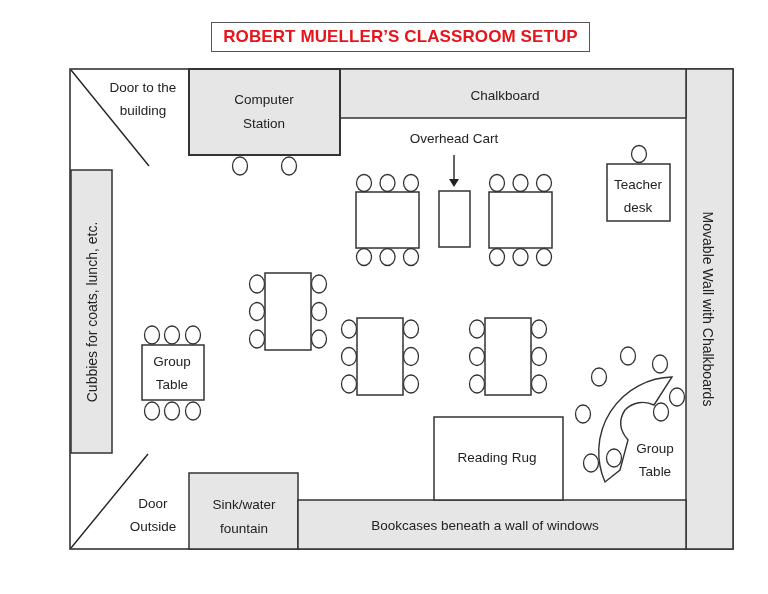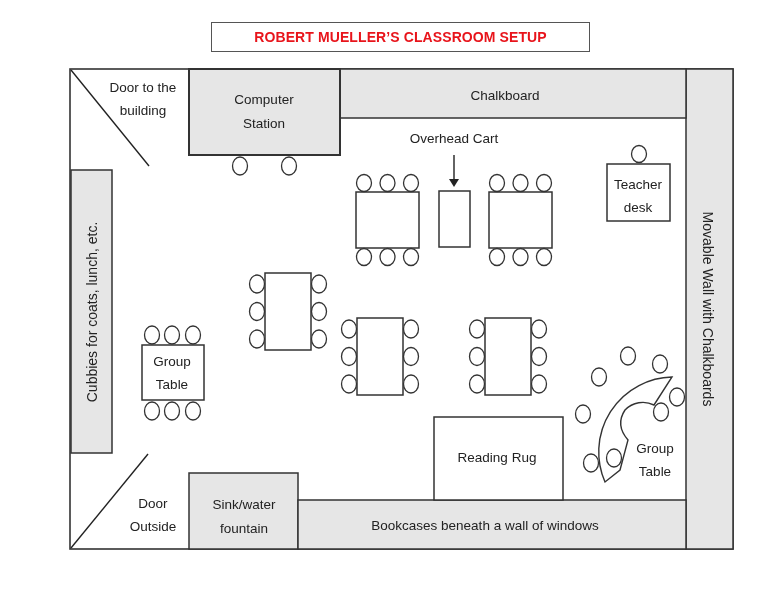--- a/index.html
+++ b/index.html
@@ -2,21 +2,21 @@
 <html><head>
 <meta charset="utf-8">
 <style>
   html, body { margin:0; padding:0; background:#ffffff; }
   body { width:768px; height:594px; position:relative; overflow:hidden; font-family:"Liberation Sans", sans-serif; }
   .title-box {
     position:absolute; left:211px; top:22px; width:379px; height:30px;
     border:1.5px solid #555; box-sizing:border-box; background:#fff;
     display:flex; align-items:center; justify-content:center;
   }
-  .title-text { color:#e8141b; font-weight:bold; font-size:14px; letter-spacing:0.1px; font-family:"Liberation Sans", sans-serif; }
+  .title-text { color:#e8141b; font-weight:bold; font-size:17px; letter-spacing:0.1px; font-family:"Liberation Sans", sans-serif; }
   svg.plan { position:absolute; left:0; top:0; }
   .lbl { font-family:"Liberation Sans Narrow","Liberation Sans", sans-serif; font-size:13.5px; fill:#222; }
   .fixture { fill:#e6e6e6; stroke:#333; stroke-width:1.5; }
   .wall { fill:none; stroke:#333; stroke-width:1.6; }
   .table { fill:#fff; stroke:#333; stroke-width:1.5; }
   .chair { fill:#fff; stroke:#333; stroke-width:1.3; }
   .door { stroke:#222; stroke-width:1.4; }
 </style>
 </head>
 <body>

